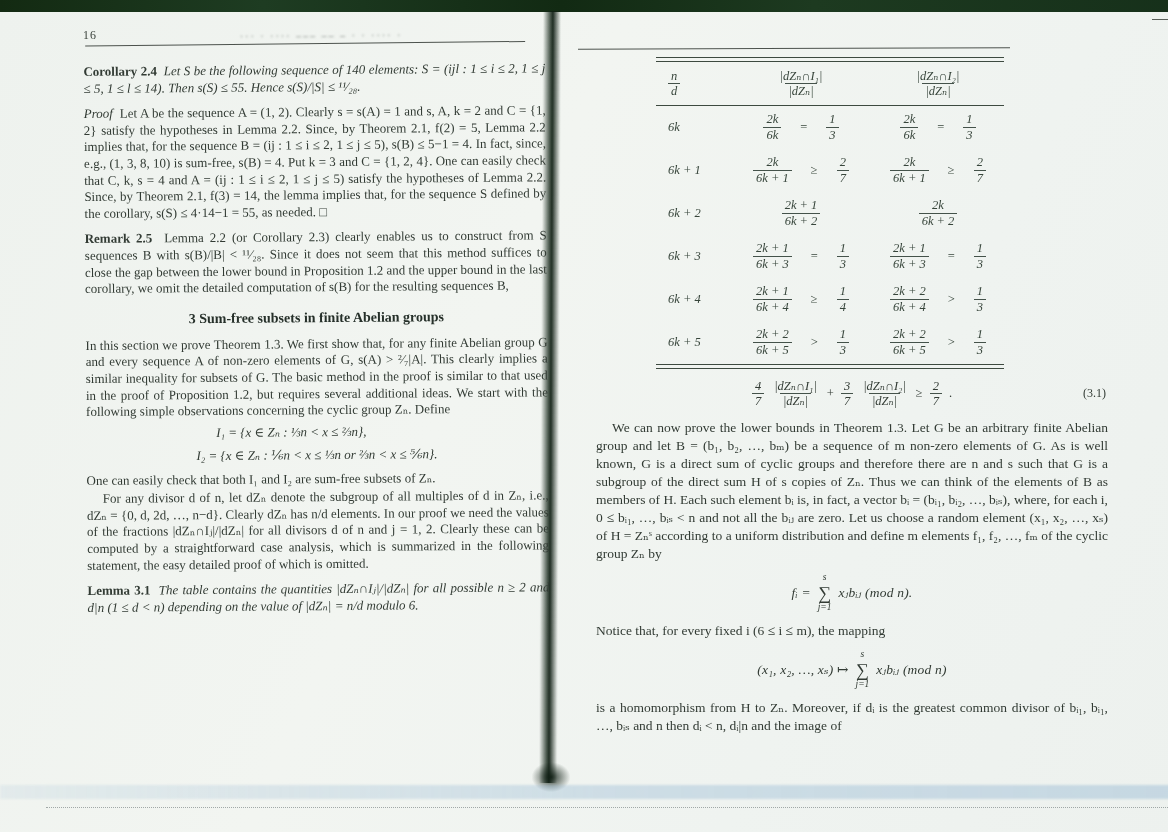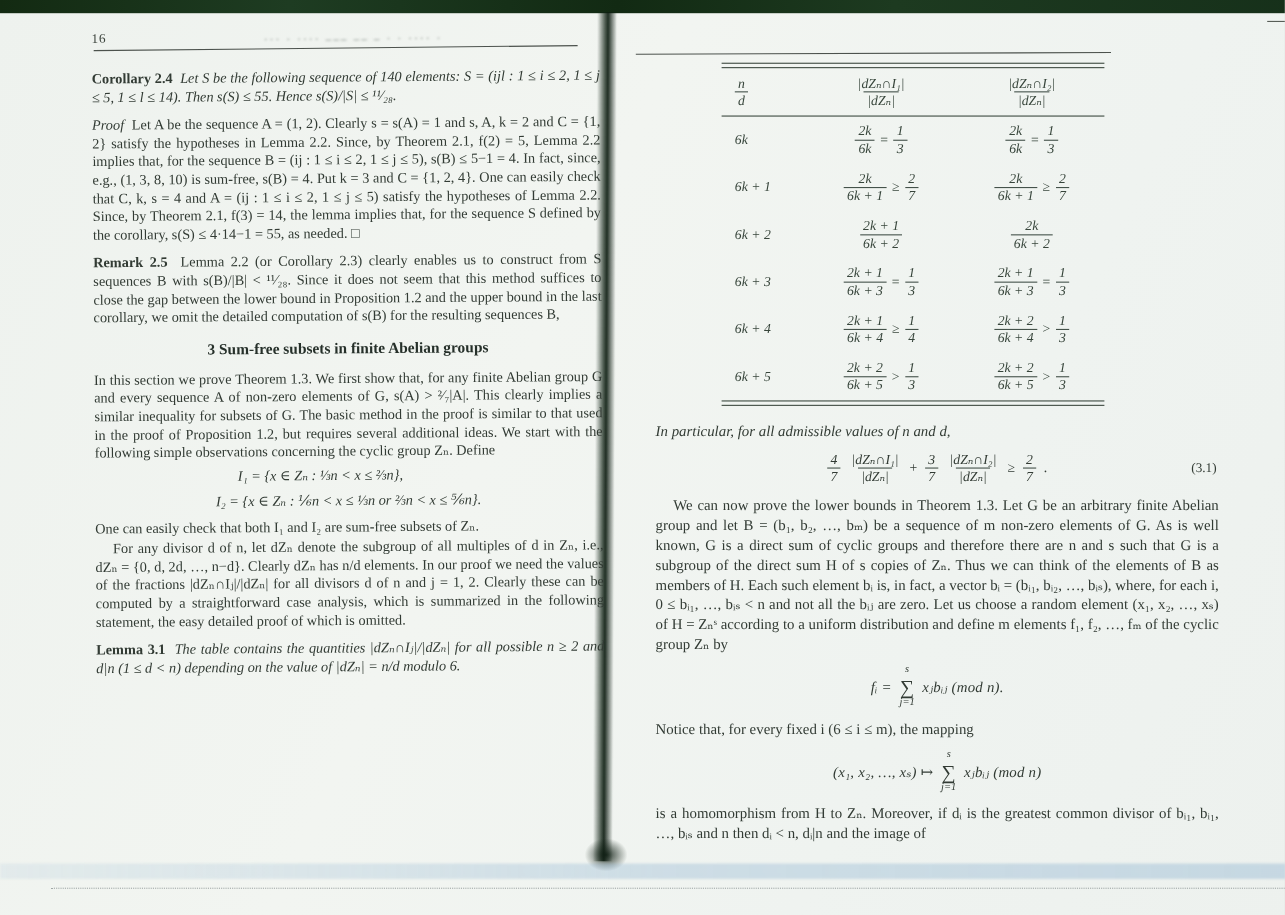--- a/index.html
+++ b/index.html
@@ -45,21 +45,21 @@
   .dbl{height:2.5px;border-top:1px solid #3d4a40;border-bottom:1px solid #3d4a40;}
   .thead{display:flex;align-items:center;padding:7px 0 6px;}
   .hsep{border-top:1px solid #3d4a40;}
   .tc0{width:74px;display:flex;justify-content:flex-start;padding-left:12px;box-sizing:border-box;}
   .tc1{width:142px;display:flex;justify-content:center;}
   .tc2{flex:1;display:flex;justify-content:center;}
   .trow{display:flex;align-items:center;height:43px;}
   .frac{display:inline-flex;flex-direction:column;align-items:center;line-height:1.18;font-size:12.5px;font-style:italic;}
   .frac .fn{padding:0 3px;}
   .frac .fd{padding:0 3px;border-top:1px solid #44524a;}
-  .cellx{display:inline-flex;align-items:center;gap:5px;}
+  .cellx{display:inline-flex;align-items:center;gap:19px;}
   .rel{font-style:normal;font-size:12.5px;}
   .rowlab{font-style:italic;font-size:12.5px;}
 
   
   .eq-row{position:relative;display:flex;align-items:center;justify-content:center;gap:7px;
           font-style:italic;font-size:13.5px;margin:10px 0;}
   .eq-row .frac{font-size:12.5px;}
   .eqtag{position:absolute;right:2px;font-style:normal;font-size:12px;color:#323b34;}
   .sum{display:inline-flex;flex-direction:column;align-items:center;line-height:1;gap:1px;}
   .sum .lim{font-size:9.5px;font-style:italic;}
@@ -306,21 +306,20 @@
                 <span class="fn">1</span>
                 <span class="fd">3</span>
               </span>
         </span>
           </div>
       </div>
 
       <div class="dbl"></div>
     </div>
 
-    <p class="par it" style="margin-top:14px;margin-bottom:2px;">In particular, for all admissible values of n and d,</p>
 
     <div class="eq-row">
       <span class="frac">
           <span class="fn">4</span>
           <span class="fd">7</span>
         </span>
       <span class="frac">
           <span class="fn">|dZₙ∩I₁|</span>
           <span class="fd">|dZₙ|</span>
         </span>

